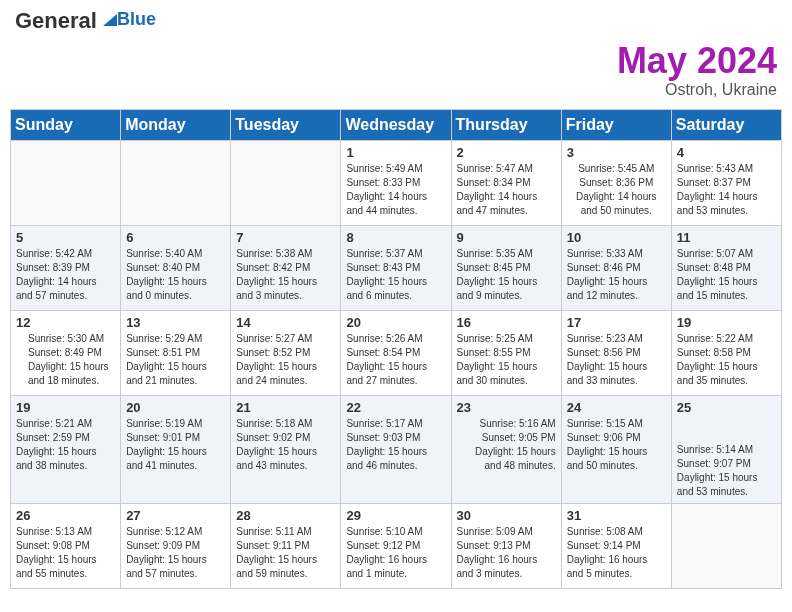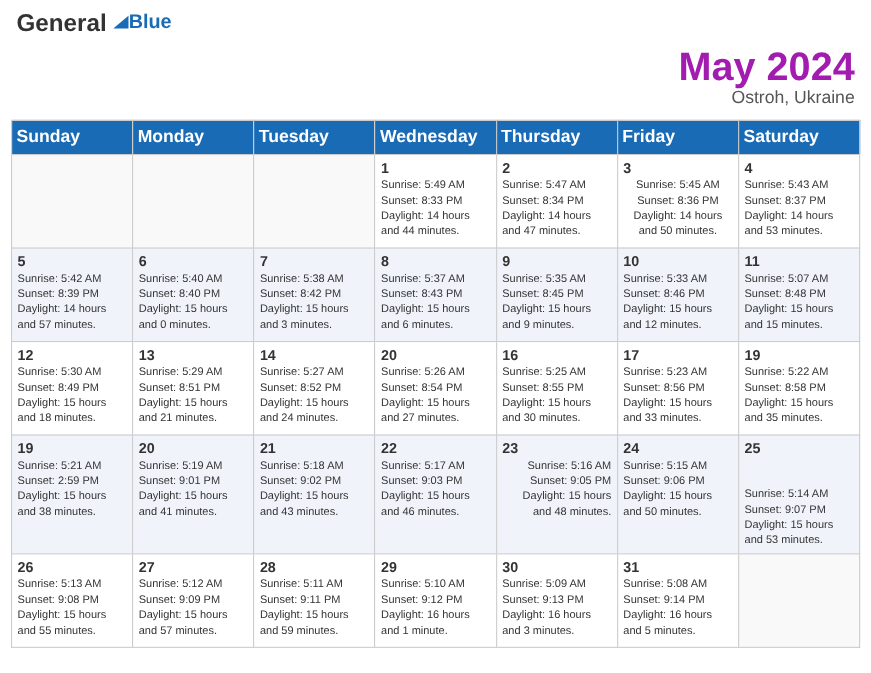--- a/index.html
+++ b/index.html
@@ -206,21 +206,21 @@
           <div class="day-number">11</div>
           <div class="day-info" style="white-space: pre-line;">Sunrise: 5:07 AM
 Sunset: 8:48 PM
 Daylight: 15 hours
 and 15 minutes.</div>
         </td>
       </tr>
       <tr>
         <td>
           <div class="day-number">12</div>
-          <div class="day-info" style="white-space: pre-line;">Sunrise: 5:30 AM
+          <div class="day-info" style="white-space: pre-line; margin-left: 12px;">Sunrise: 5:30 AM
 Sunset: 8:49 PM
 Daylight: 15 hours
 and 18 minutes.</div>
         </td>
         <td>
           <div class="day-number">13</div>
           <div class="day-info" style="white-space: pre-line;">Sunrise: 5:29 AM
 Sunset: 8:51 PM
 Daylight: 15 hours
 and 21 minutes.</div>

